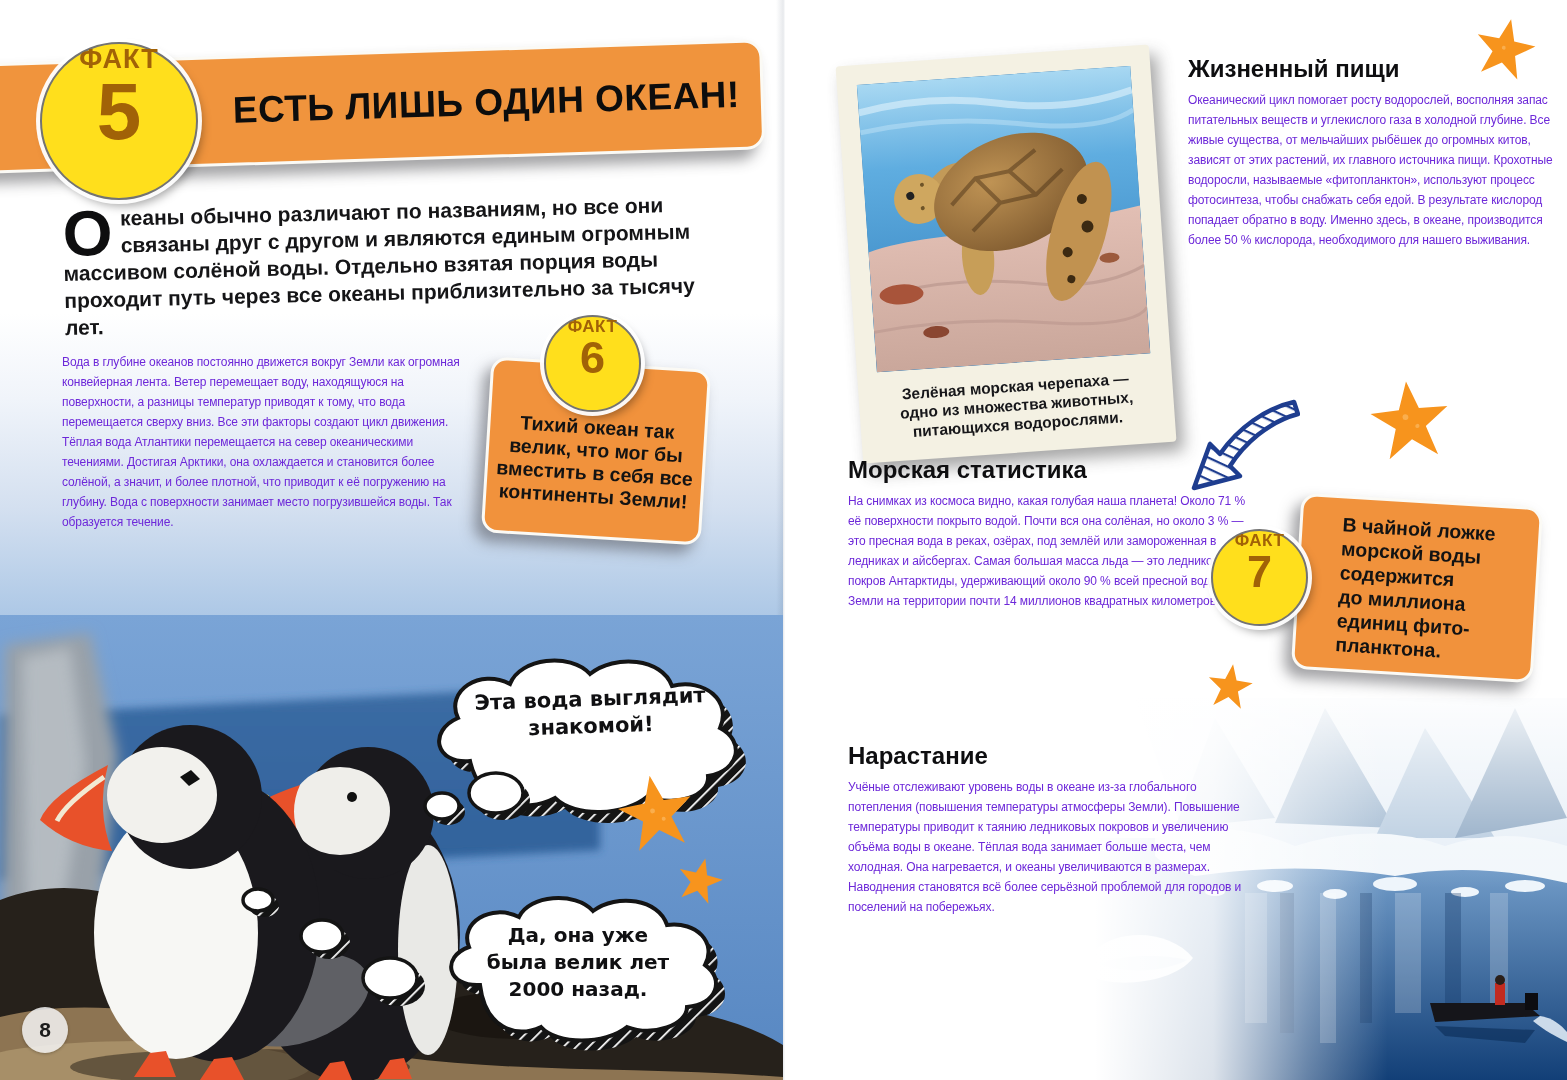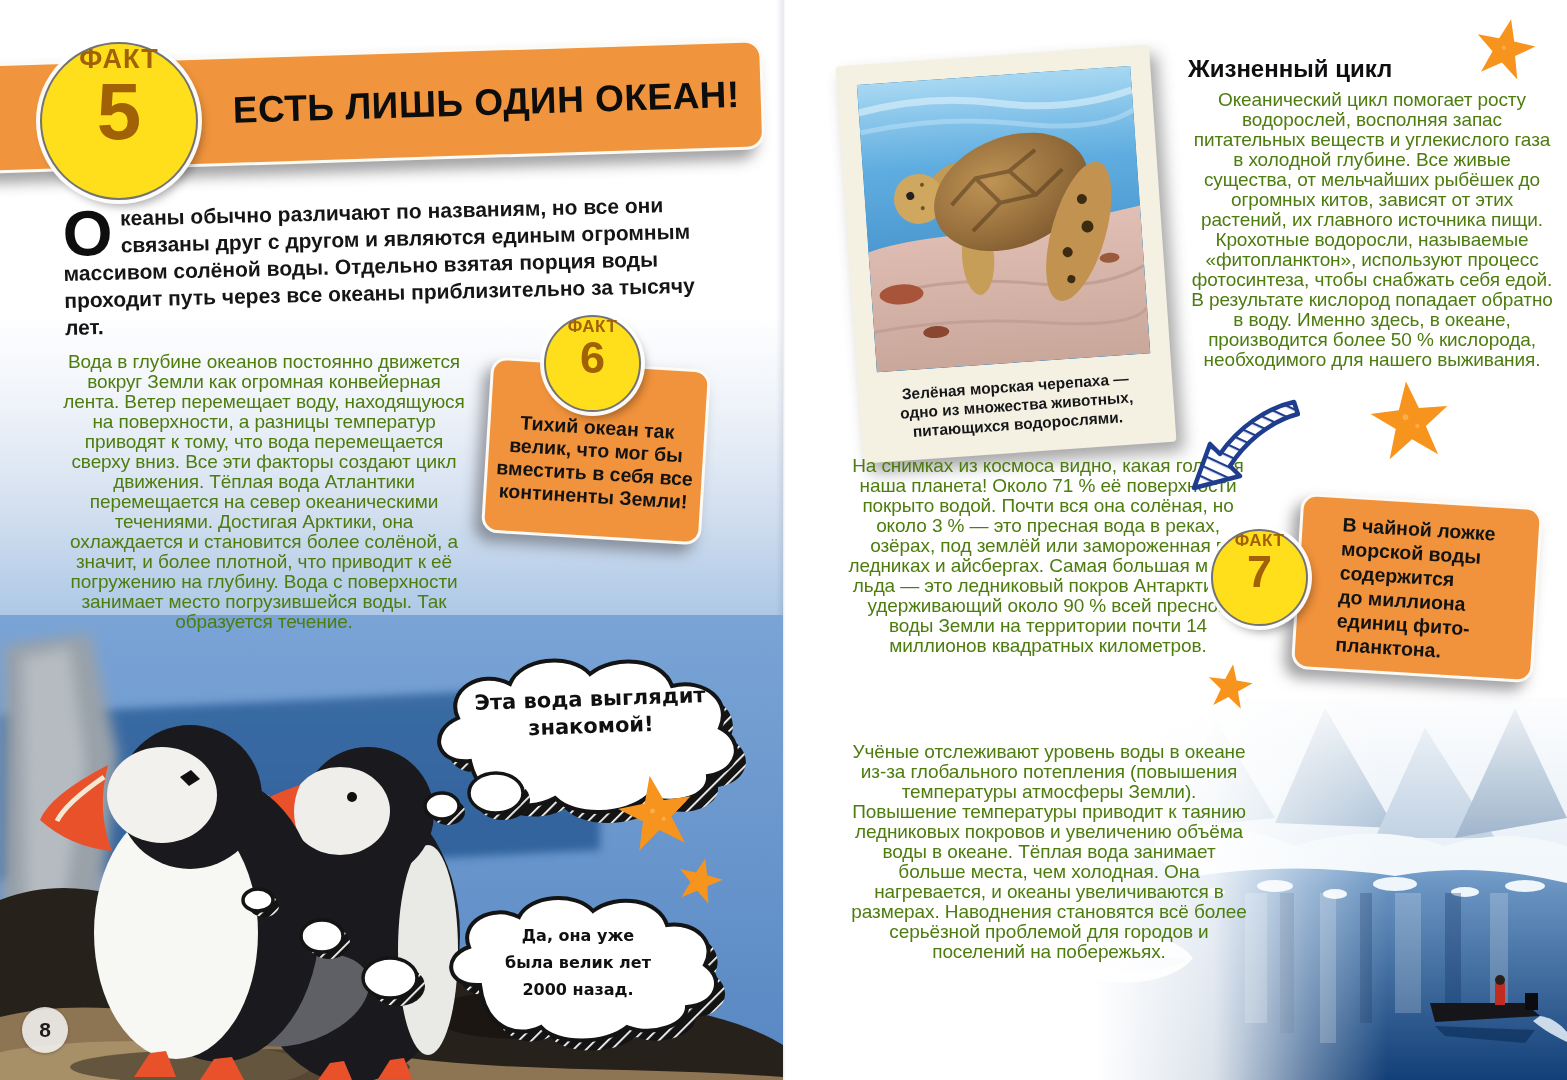--- a/index.html
+++ b/index.html
@@ -37,21 +37,21 @@
   .badge-small .fact-number { font-size:45px; font-weight:900; line-height:.95; }
 
   
   .intro { position:absolute; left:62px; top:206px; width:655px;
     transform:rotate(-1.4deg); transform-origin:left top;
     font-weight:700; font-size:21px; line-height:27px; color:#151517; z-index:2; }
   .dropcap { float:left; font-size:64px; line-height:50px; font-weight:900; margin:3px 8px 0 0; color:#0e0e0f; }
 
   .section { position:absolute; z-index:3; }
   .section h2 { font-size:24px; font-weight:800; color:#0e0e10; margin-bottom:7px; }
-  .section p { font-size:19px; line-height:20px; letter-spacing:-.1px; color:#4d7c0f;text-align:center; }
+  .section p { font-size:12px; line-height:20px; letter-spacing:-.1px; color:#6d28d9; }
   #sec-v-puti { left:62px; top:352px; width:404px; }
   #sec-life   { left:1188px; top:55px; width:368px; }
   #sec-stats  { left:848px; top:456px; width:400px; }
   #sec-rising { left:848px; top:742px; width:402px; }
 
   .fact-box { position:absolute; background:#F1923C; border:3px solid #fbfaf5; border-radius:16px;
     transform:rotate(3.5deg); box-shadow:-7px 9px 14px rgba(70,70,75,.5);
     color:#131313; font-weight:800; z-index:4; }
   #fact6-box { left:486px; top:363px; width:220px; height:176px; padding-top:50px;
     font-size:19.5px; line-height:23px; text-align:center; }
@@ -66,21 +66,21 @@
   .polaroid-photo { width:274px; height:288px; overflow:hidden; background:#2f7cba; }
   .polaroid-caption { margin-top:10px; text-align:center; font-weight:800;
     font-size:15.5px; line-height:19px; color:#17171a; }
   .polaroid-caption span { display:block; }
 
   
   .cloud-svg { position:absolute; z-index:4; }
   .cloud-text { position:absolute; z-index:5; text-align:center; font-weight:700;
     font-family:"DejaVu Sans", sans-serif; color:#101012; }
   #cloud1-text { left:468px; top:686px; width:245px; font-size:21px; line-height:27px; transform:rotate(-2deg); }
-  #cloud2-text { left:468px; top:922px; width:220px; font-size:16px; line-height:27px; }
+  #cloud2-text { left:468px; top:922px; width:220px; font-size:20px; line-height:27px; }
   .cloud-text span { display:block; }
 
   .page-num { position:absolute; left:22px; top:1007px; width:46px; height:46px; border-radius:50%;
     background:rgba(243,243,243,.85); display:flex; align-items:center; justify-content:center;
     font-weight:800; font-size:21px; color:#1c1c1c; z-index:6; box-shadow:0 1px 3px rgba(0,0,0,.25); }
 
   
   .photo { position:absolute; z-index:1; }
   .deco { position:absolute; z-index:4; }
 </style>
@@ -334,29 +334,31 @@
     </g>
   </svg>
   <div class="polaroid-caption">
     <span>Зелёная морская черепаха —</span>
     <span>одно из множества животных,</span>
     <span>питающихся водорослями.</span>
   </div>
 </div>
 
 <div class="section" id="sec-life">
-  <h2>Жизненный цикл</h2>
+  <h2>Жизненный пищи</h2>
   <p>Океанический цикл помогает росту водорослей, восполняя запас питательных веществ и углекислого газа в холодной глубине. Все живые существа, от мельчайших рыбёшек до огромных китов, зависят от этих растений, их главного источника пищи. Крохотные водоросли, называемые «фитопланктон», используют процесс фотосинтеза, чтобы снабжать себя едой. В результате кислород попадает обратно в воду. Именно здесь, в океане, производится более 50 % кислорода, необходимого для нашего выживания.</p>
 </div>
 
 <div class="section" id="sec-stats">
+  <h2>Морская статистика</h2>
   <p>На снимках из космоса видно, какая голубая наша планета! Около 71 % её поверхности покрыто водой. Почти вся она солёная, но около 3 % — это пресная вода в реках, озёрах, под землёй или замороженная в ледниках и айсбергах. Самая большая масса льда — это ледниковый покров Антарктиды, удерживающий около 90 % всей пресной воды Земли на территории почти 14 миллионов квадратных километров.</p>
 </div>
 
 <div class="section" id="sec-rising">
+  <h2>Нарастание</h2>
   <p>Учёные отслеживают уровень воды в океане из-за глобального потепления (повышения температуры атмосферы Земли). Повышение температуры приводит к таянию ледниковых покровов и увеличению объёма воды в океане. Тёплая вода занимает больше места, чем холодная. Она нагревается, и океаны увеличиваются в размерах. Наводнения становятся всё более серьёзной проблемой для городов и поселений на побережьях.</p>
 </div>
 
 <div class="fact-box" id="fact7-box">
   <span>В чайной ложке</span>
   <span>морской воды</span>
   <span>содержится</span>
   <span>до миллиона</span>
   <span>единиц фито-</span>
   <span>планктона.</span>

